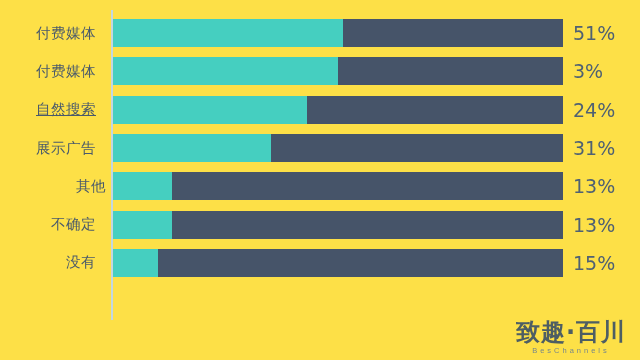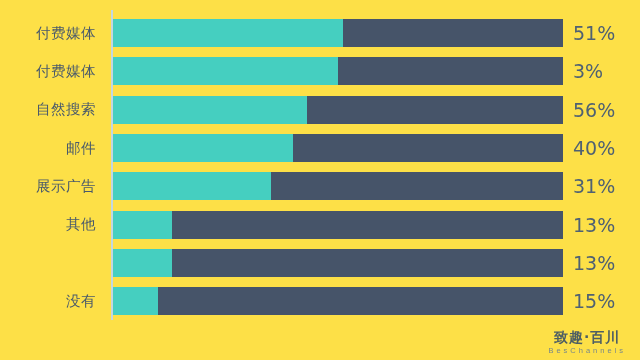--- a/index.html
+++ b/index.html
@@ -97,21 +97,21 @@
   
   #watermark {
     position: absolute;
     right: 14px;
     bottom: 6px;
     text-align: center;
     line-height: 1;
     opacity: 0.92;
   }
   #watermark .wm-main {
-    font-size: 14px;
+    font-size: 24px;
     color: #3f5366;
     font-family: "DejaVu Sans", "Liberation Sans", sans-serif;
     letter-spacing: 1px;
     font-weight: bold;
     display: block;
   }
   #watermark .wm-sub {
     display: block;
     margin-top: 3px;
     font-size: 7.5px;
@@ -137,48 +137,42 @@
           <div class="row-value" style="color: rgb(79, 97, 115);">51%</div>
         </div>
         <div class="bar-row">
           <div class="row-label" style="color: rgb(74, 90, 107);">付费媒体</div>
           <div class="bar-track" style="background: rgb(70, 84, 105);">
             <div class="bar-fill" style="width: 50%; background: rgb(69, 207, 192);"></div>
           </div>
           <div class="row-value" style="color: rgb(79, 97, 115);">3%</div>
         </div>
         <div class="bar-row">
-          <div class="row-label" style="color: rgb(74, 90, 107);">自然搜索</div>
+          <div class="row-label" style="color: rgb(74, 90, 107); text-decoration: underline;">自然搜索</div>
           <div class="bar-track" style="background: rgb(70, 84, 105);">
             <div class="bar-fill" style="width: 43%; background: rgb(69, 207, 192);"></div>
           </div>
-          <div class="row-value" style="color: rgb(79, 97, 115);">56%</div>
-        </div>
-        <div class="bar-row">
-          <div class="row-label" style="color: rgb(74, 90, 107);">邮件</div>
-          <div class="bar-track" style="background: rgb(70, 84, 105);">
-            <div class="bar-fill" style="width: 40%; background: rgb(69, 207, 192);"></div>
-          </div>
-          <div class="row-value" style="color: rgb(79, 97, 115);">40%</div>
+          <div class="row-value" style="color: rgb(79, 97, 115);">24%</div>
         </div>
         <div class="bar-row">
           <div class="row-label" style="color: rgb(74, 90, 107); font-family: Liberation Mono, monospace;">展示广告</div>
           <div class="bar-track" style="background: rgb(70, 84, 105);">
             <div class="bar-fill" style="width: 35%; background: rgb(69, 207, 192);"></div>
           </div>
           <div class="row-value" style="color: rgb(79, 97, 115);">31%</div>
         </div>
         <div class="bar-row">
-          <div class="row-label" style="color: rgb(74, 90, 107);">其他</div>
+          <div class="row-label" style="color: rgb(74, 90, 107); margin-left: 10px;">其他</div>
           <div class="bar-track" style="background: rgb(70, 84, 105);">
             <div class="bar-fill" style="width: 13%; background: rgb(69, 207, 192);"></div>
           </div>
           <div class="row-value" style="color: rgb(79, 97, 115);">13%</div>
         </div>
         <div class="bar-row">
+          <div class="row-label" style="color: rgb(74, 90, 107);">不确定</div>
           <div class="bar-track" style="background: rgb(70, 84, 105);">
             <div class="bar-fill" style="width: 13%; background: rgb(69, 207, 192);"></div>
           </div>
           <div class="row-value" style="color: rgb(79, 97, 115);">13%</div>
         </div>
         <div class="bar-row">
           <div class="row-label" style="color: rgb(74, 90, 107);">没有</div>
           <div class="bar-track" style="background: rgb(70, 84, 105);">
             <div class="bar-fill" style="width: 10%; background: rgb(69, 207, 192);"></div>
           </div>

